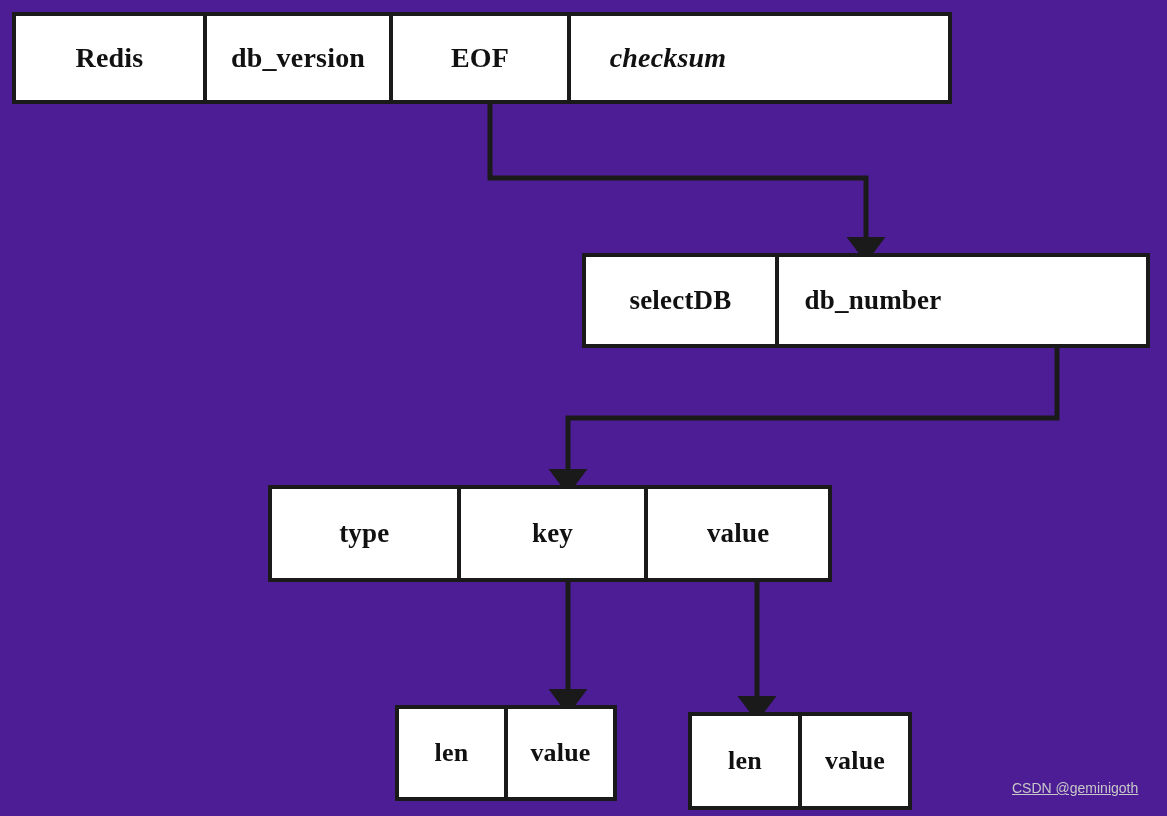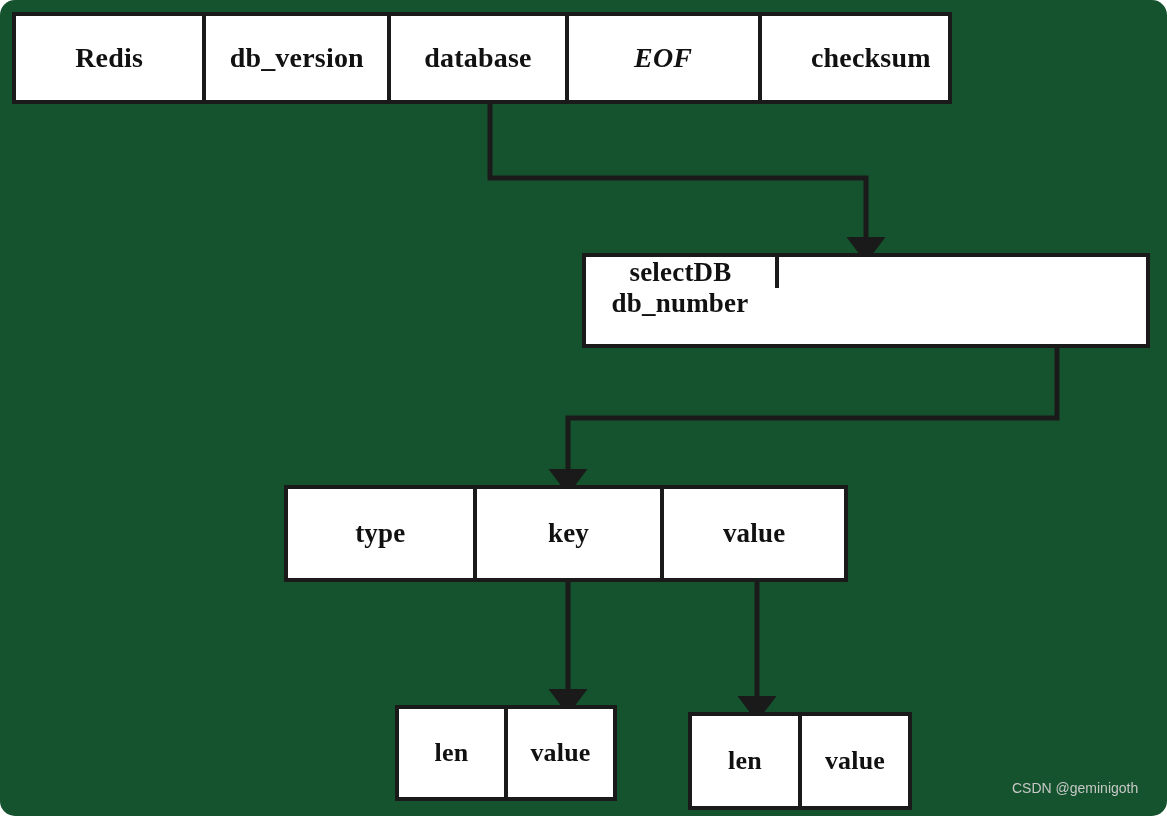--- a/index.html
+++ b/index.html
@@ -10,22 +10,21 @@
   body {
     width: 1167px;
     height: 816px;
     font-family: "Liberation Serif", "DejaVu Serif", serif;
     overflow: hidden;
   }
   #diagram {
     position: relative;
     width: 1167px;
     height: 816px;
-    background: #14532d;
-    border-radius: 15px;
+    background: #4c1d95;
   }
   #connectors {
     position: absolute;
     left: 0;
     top: 0;
     width: 1167px;
     height: 816px;
     pointer-events: none;
   }
   .struct-row {
@@ -45,22 +44,22 @@
     font-weight: bold;
     color: #111111;
     letter-spacing: .2px;
     background: #ffffff;
     white-space: nowrap;
   }
   .cell:last-child { border-right: none; }
 
   
   #row-rdb       { left: 12px;  top: 12px;  width: 940px; height: 92px;  font-size: 28px; }
-  #row-database  { left: 582px; top: 253px; width: 568px; height: 95px;  font-size: 27px; flex-direction: column; }
-  #row-pairs     { left: 284px; top: 485px; width: 564px; height: 97px;  font-size: 27px; }
+  #row-database  { left: 582px; top: 253px; width: 568px; height: 95px;  font-size: 27px; }
+  #row-pairs     { left: 268px; top: 485px; width: 564px; height: 97px;  font-size: 27px; }
   #row-key-str   { left: 395px; top: 705px; width: 222px; height: 96px;  font-size: 26px; }
   #row-value-str { left: 688px; top: 712px; width: 224px; height: 98px;  font-size: 26px; }
 
   #row-rdb .cell:nth-child(1) { width: 191px; }
   #row-rdb .cell:nth-child(2) { width: 186px; }
   #row-rdb .cell:nth-child(3) { width: 178px; }
   #row-rdb .cell:nth-child(4) { width: 194px; font-style: italic; }
   #row-rdb .cell:nth-child(5) { width: 187px; padding-left: 32px; }
 
   #row-database .cell:nth-child(1) { width: 193px; }
@@ -78,20 +77,21 @@
 
   #watermark {
     position: absolute;
     left: 1012px;
     top: 780px;
     font-family: "Liberation Sans", sans-serif;
     font-size: 14px;
     color: #c8c8c8;
     white-space: nowrap;
     z-index: 3;
+    text-decoration: underline;
   }
 </style>
 </head>
 <body>
 
 <div id="diagram">
 
   <svg id="connectors" viewBox="0 0 1167 816" width="1167" height="816" xmlns="http://www.w3.org/2000/svg">
     <defs>
       <marker id="arrowhead" markerWidth="9" markerHeight="9" refX="1.2" refY="4.5" orient="auto" markerUnits="strokeWidth">
@@ -112,21 +112,20 @@
     </g>
 
     <g>
       <path d="M757,582 L757,702" fill="none" stroke="#1a1a1a" stroke-width="5" stroke-linecap="butt" marker-end="url(#arrowhead)"></path>
     </g>
   </svg>
 
   <div class="struct-row" id="row-rdb">
     <div class="cell">Redis</div>
     <div class="cell">db_version</div>
-    <div class="cell">database</div>
     <div class="cell">EOF</div>
     <div class="cell">checksum</div>
   </div>
 
   <div class="struct-row" id="row-database">
     <div class="cell">selectDB</div>
     <div class="cell">db_number</div>
   </div>
 
   <div class="struct-row" id="row-pairs">

